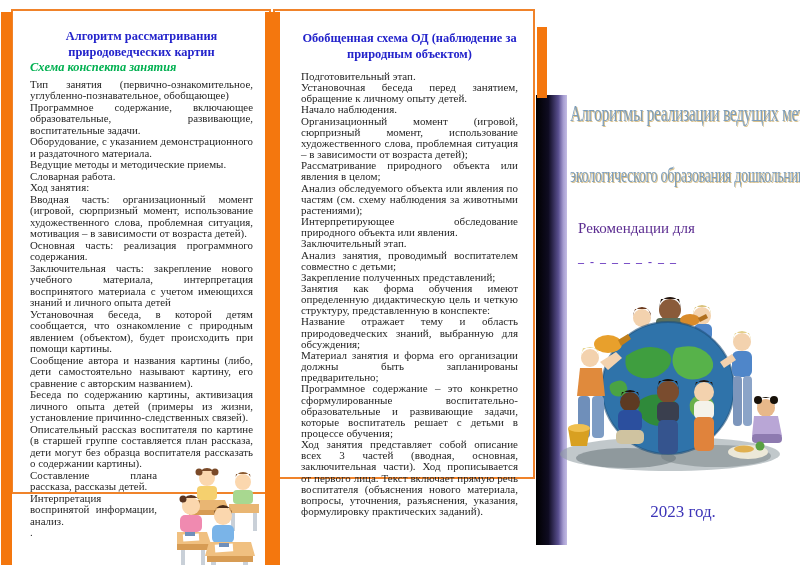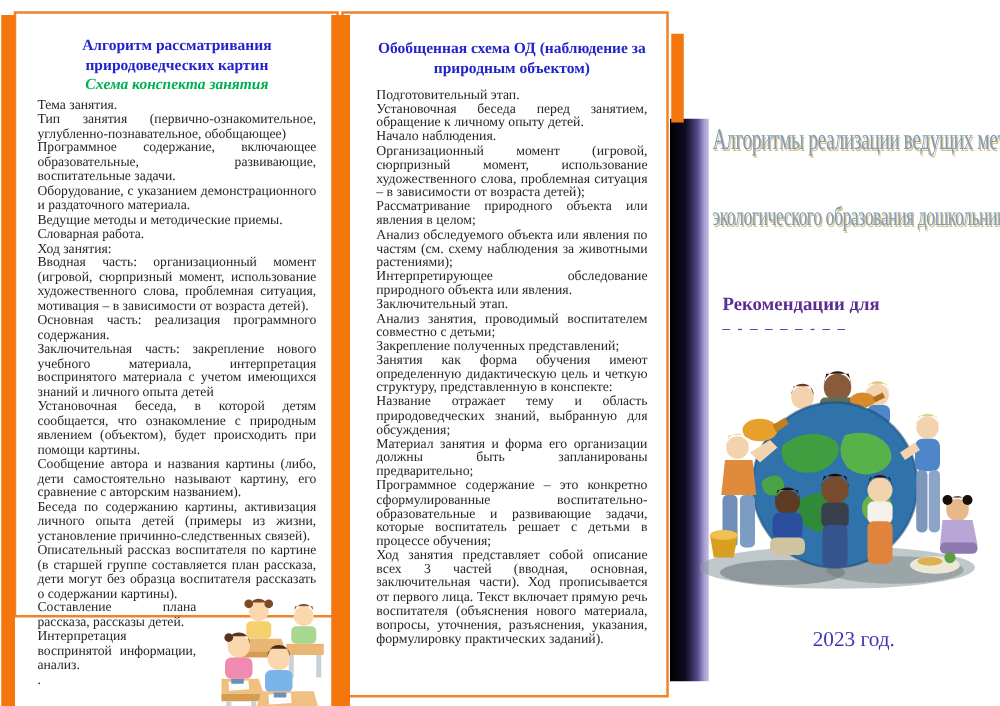--- a/index.html
+++ b/index.html
@@ -1,57 +1,56 @@
 <!DOCTYPE html>
 <html><head>
 <meta charset="utf-8">
 <style>
   html,body{margin:0;padding:0;}
   body{width:800px;height:565px;background:#ffffff;font-family:"Liberation Serif",serif;color:#262626;position:relative;overflow:hidden;}
   .panel{position:absolute;box-sizing:border-box;border:2px solid #f0832a;background:#fff;}
   #panel-left{left:11px;top:9px;width:260px;height:485px;padding:18px 16px 0 17px;}
-  #panel-middle{left:273px;top:9px;width:262px;height:549px;padding:20px 15px 0 26px;}
+  #panel-middle{left:273px;top:9px;width:262px;height:470px;padding:20px 15px 0 26px;}
   .orange-bar{position:absolute;background:#f4770e;z-index:5;}
   #bar-left{left:1px;top:12px;width:11px;height:553px;}
   #bar-divider{left:265px;top:12px;width:15px;height:553px;}
   #bar-right-top{left:537px;top:27px;width:10px;height:71px;}
   .p-title{color:#2323cb;font-weight:bold;font-size:12.4px;line-height:15.5px;text-align:center;margin:0;}
-  .p-subtitle{color:#00b050;font-weight:bold;font-style:italic;font-size:12.4px;line-height:15.5px;text-align:center;margin:0 0 3px 0;}
+  .p-subtitle{color:#00b050;font-weight:bold;font-style:italic;font-size:12.4px;line-height:15.5px;text-align:left;margin:0 0 3px 0;}
   #panel-left .body{font-size:10.9px;line-height:11.5px;text-align:justify;}
   #panel-left .body p{margin:0;}
   #panel-middle .p-title{margin-bottom:9px;}
   #panel-middle .body{font-size:11px;line-height:11.15px;text-align:justify;}
   #panel-middle .body p{margin:0;}
   .desk-float{float:right;width:100px;height:118px;margin:-4px -8px 0 4px;text-align:right;}
   
   #gradient-strip{position:absolute;left:536px;top:95px;width:31px;height:450px;
      background:linear-gradient(90deg,#000000 0%,#0f0c22 40%,#584e8e 72%,#a59cd0 88%,#c3bce4 100%);}
   .slide-title{position:absolute;left:570px;width:228px;text-align:center;white-space:nowrap;
      color:#7e9db8;font-family:"Liberation Serif",serif;letter-spacing:-0.3px;
      text-shadow:1px 1px 0 rgba(196,160,78,0.65);transform:scaleY(1.55);transform-origin:50% 0;}
   #slide-title-1{top:99px;font-size:15.5px;}
   #slide-title-2{top:163px;font-size:14px;}
-  #rec-label{position:absolute;left:578px;top:236px;color:#5c2d91;font-weight:bold;font-size:15px;}
+  #rec-label{position:absolute;left:578px;top:220px;color:#5c2d91;font-weight:normal;font-size:15px;}
   #rec-dashes{position:absolute;left:578px;top:255px;color:#6a3bc0;font-weight:bold;font-size:12px;letter-spacing:1.5px;}
   #year-label{position:absolute;left:568px;top:502px;width:230px;text-align:center;color:#3d35b8;font-weight:normal;font-size:17px;}
   #globe-illustration{position:absolute;left:556px;top:296px;}
 </style>
 </head>
 <body>
 
 <div class="orange-bar" id="bar-left"></div>
 <div class="orange-bar" id="bar-divider"></div>
 <div class="orange-bar" id="bar-right-top"></div>
 
 <div class="panel" id="panel-left">
   <div class="p-title">Алгоритм рассматривания природоведческих картин</div>
   <div class="p-subtitle">Схема конспекта занятия</div>
   <div class="body">
     <div>
-        <p>Тема занятия.</p>
         <p>Тип занятия (первично-ознакомительное, углубленно-познавательное, обобщающее)</p>
         <p>Программное содержание, включающее образовательные, развивающие, воспитательные задачи.</p>
         <p>Оборудование, с указанием демонстрационного и раздаточного материала.</p>
         <p>Ведущие методы и методические приемы.</p>
         <p>Словарная работа.</p>
         <p>Ход занятия:</p>
         <p>Вводная часть: организационный момент (игровой, сюрпризный момент, использование художественного слова, проблемная ситуация, мотивация – в зависимости от возраста детей).</p>
         <p>Основная часть: реализация программного содержания.</p>
         <p>Заключительная часть: закрепление нового учебного материала, интерпретация воспринятого материала с учетом имеющихся знаний и личного опыта детей</p>
         <p>Установочная беседа, в которой детям сообщается, что ознакомление с природным явлением (объектом), будет происходить при помощи картины.</p>

